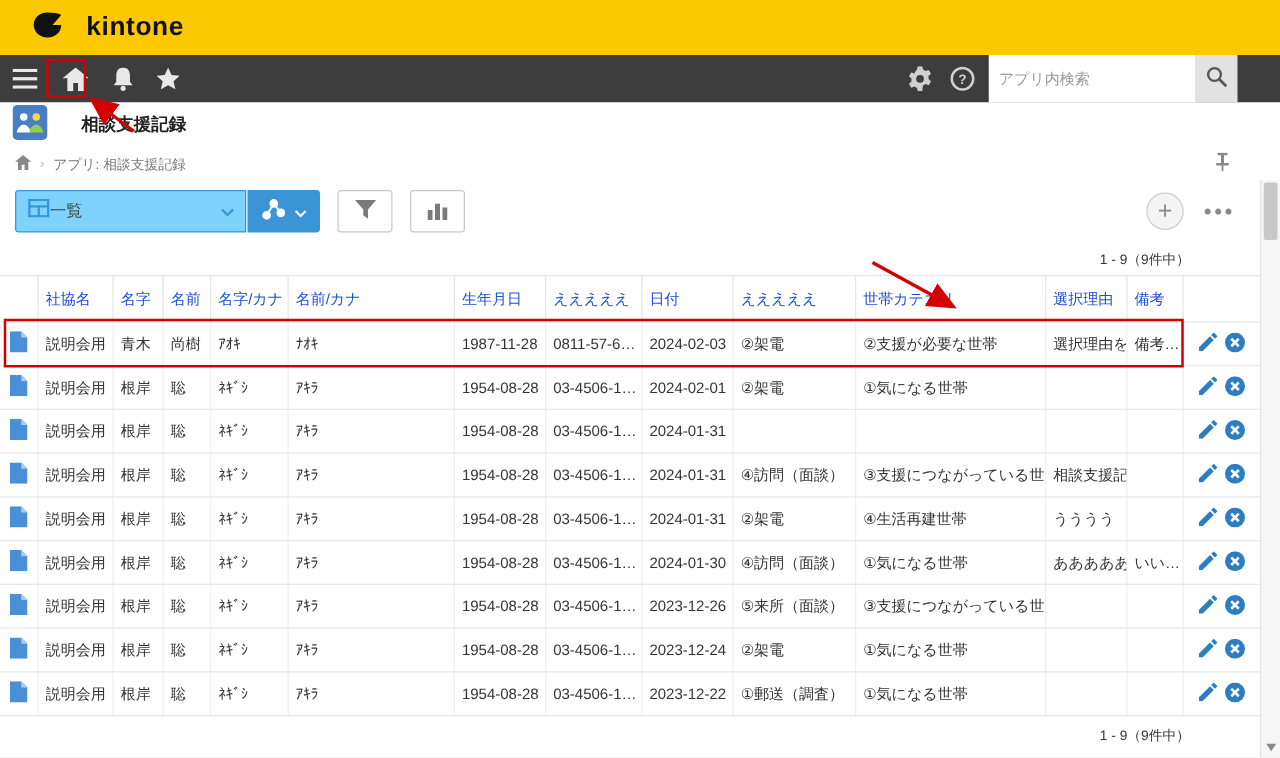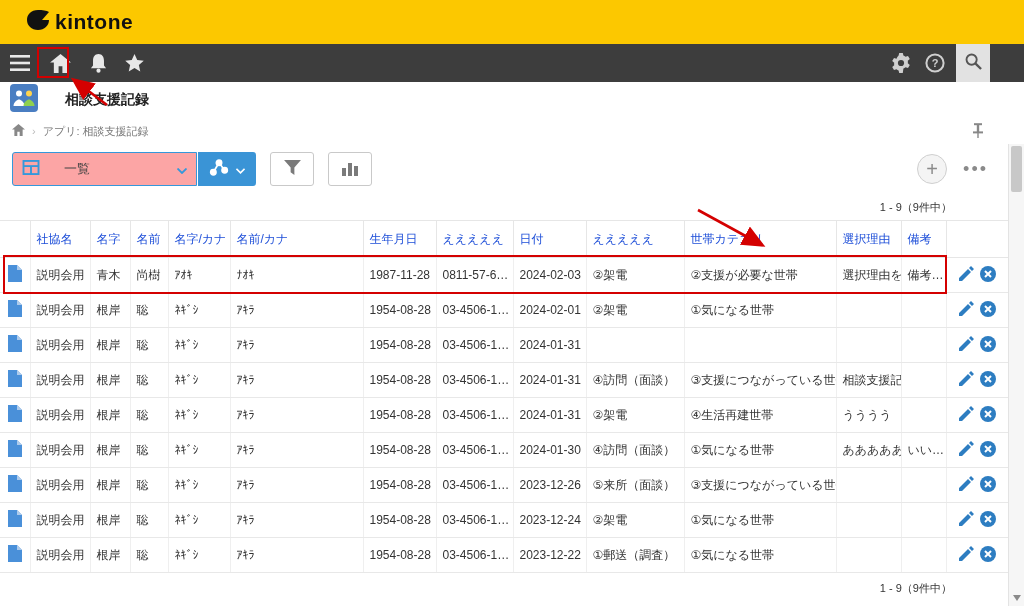--- a/index.html
+++ b/index.html
@@ -2,21 +2,21 @@
 <html><head>
 <meta charset="utf-8">
 <style>
   * { margin:0; padding:0; box-sizing:border-box; }
   html,body { background:#e9e9e9; }
   body { font-family:"Liberation Sans","DejaVu Sans",sans-serif; }
   .screen { position:relative; width:1024px; height:606px; background:#fff; overflow:hidden; }
 
   
   .topbar { height:44px; background:#fcc800; display:flex; align-items:center; }
-  .logo { display:flex; align-items:center; gap:5px; padding-left:26px; }
+  .logo { display:flex; align-items:center; gap:19px; padding-left:26px; }
   .logo-text { font-size:21px; font-weight:bold; color:#111; letter-spacing:.5px; }
   .user-button { margin-left:auto; height:44px; width:214px; background:#14a2a2; color:#fff;
     display:flex; align-items:center; gap:10px; padding:0 14px; cursor:pointer; }
   .user-button .label { font-size:13px; flex:1; }
 
   
   .navbar { height:38px; background:#3d3d3d; display:flex; align-items:center; }
   .nav-ic { width:26px; height:38px; display:flex; align-items:center; justify-content:center; cursor:pointer; }
   .nav-ic.hamburger { margin-left:7px; }
   .nav-ic.home { margin-left:14px; }
@@ -35,22 +35,22 @@
   .app-title { font-size:14px; font-weight:bold; color:#222; }
 
   
   .breadcrumb { height:26px; display:flex; align-items:center; gap:7px; padding:0 12px; font-size:11px; color:#777; background:#fff; }
   .crumb-sep { color:#bbb; }
   .pin { margin-left:auto; margin-right:28px; cursor:pointer; }
 
   
   .view-toolbar { height:50px; display:flex; align-items:center; padding:0 12px; }
   .view-group { display:flex; }
-  .view-select { width:185px; height:34px; border:1px solid #3498db; background:#fca5a5; display:flex;
-    align-items:center; gap:24px; padding:0 9px; cursor:pointer; border-radius:3px 0 0 3px; }
+  .view-select { width:185px; height:34px; border:1px solid #3498db; background:#7dd3fc; display:flex;
+    align-items:center; gap:0; padding:0 9px; cursor:pointer; border-radius:3px 0 0 3px; }
   .view-select .label { font-size:13px; color:#444; flex:1; }
   .graph-btn { width:58px; height:34px; background:#3a94d6; border:none; display:flex; align-items:center;
     justify-content:center; gap:7px; margin-left:1px; border-radius:0 3px 3px 0; cursor:pointer; }
   .icon-btn { width:44px; height:34px; background:#fff; border:1px solid #c9c9c9; border-radius:3px;
     display:flex; align-items:center; justify-content:center; margin-left:14px; cursor:pointer; }
   .tb-right { margin-left:auto; display:flex; align-items:center; gap:16px; padding-right:24px; }
   .plus-btn { width:30px; height:30px; border-radius:50%; background:#f4f4f4; border:1px solid #cfcfcf;
     color:#8a8a8a; font-size:20px; line-height:1; display:flex; align-items:center; justify-content:center; cursor:pointer; }
   .more-btn { color:#8a8a8a; font-size:18px; letter-spacing:2px; cursor:pointer; background:none; border:none; }
 
@@ -128,20 +128,21 @@
             <circle cx="10" cy="10" r="3.1" fill="#3d3d3d"></circle>
           </svg>
       </span>
       <span class="nav-ic help">
         <svg width="20" height="20" viewBox="0 0 20 20">
             <circle cx="10" cy="10" r="8.6" fill="none" stroke="#cfcfcf" stroke-width="2"></circle>
             <text x="10" y="14" text-anchor="middle" font-size="11" font-weight="bold" fill="#cfcfcf">?</text>
           </svg>
       </span>
       <div class="search-box">
+        <input class="search-input" type="text" placeholder="アプリ内検索" style="">
         <button class="search-btn">
           <span>
             <svg width="17" height="17" viewBox="0 0 18 18">
                 <circle cx="7" cy="7" r="5.4" fill="none" stroke="#555" stroke-width="2"></circle>
                 <line x1="11.2" y1="11.2" x2="17" y2="17" stroke="#555" stroke-width="2.4"></line>
               </svg>
           </span>
         </button>
       </div>
       <div class="nav-gap"></div>

